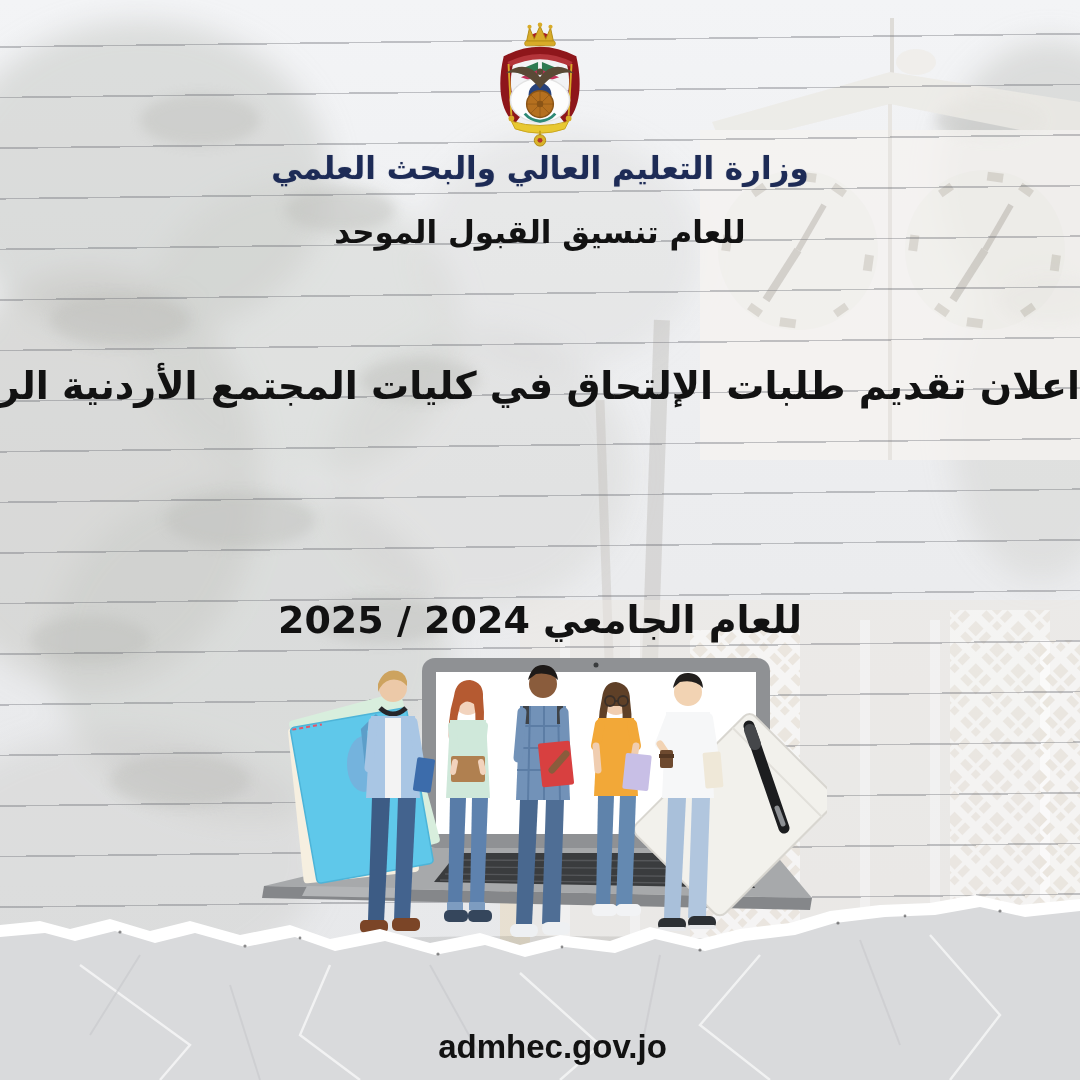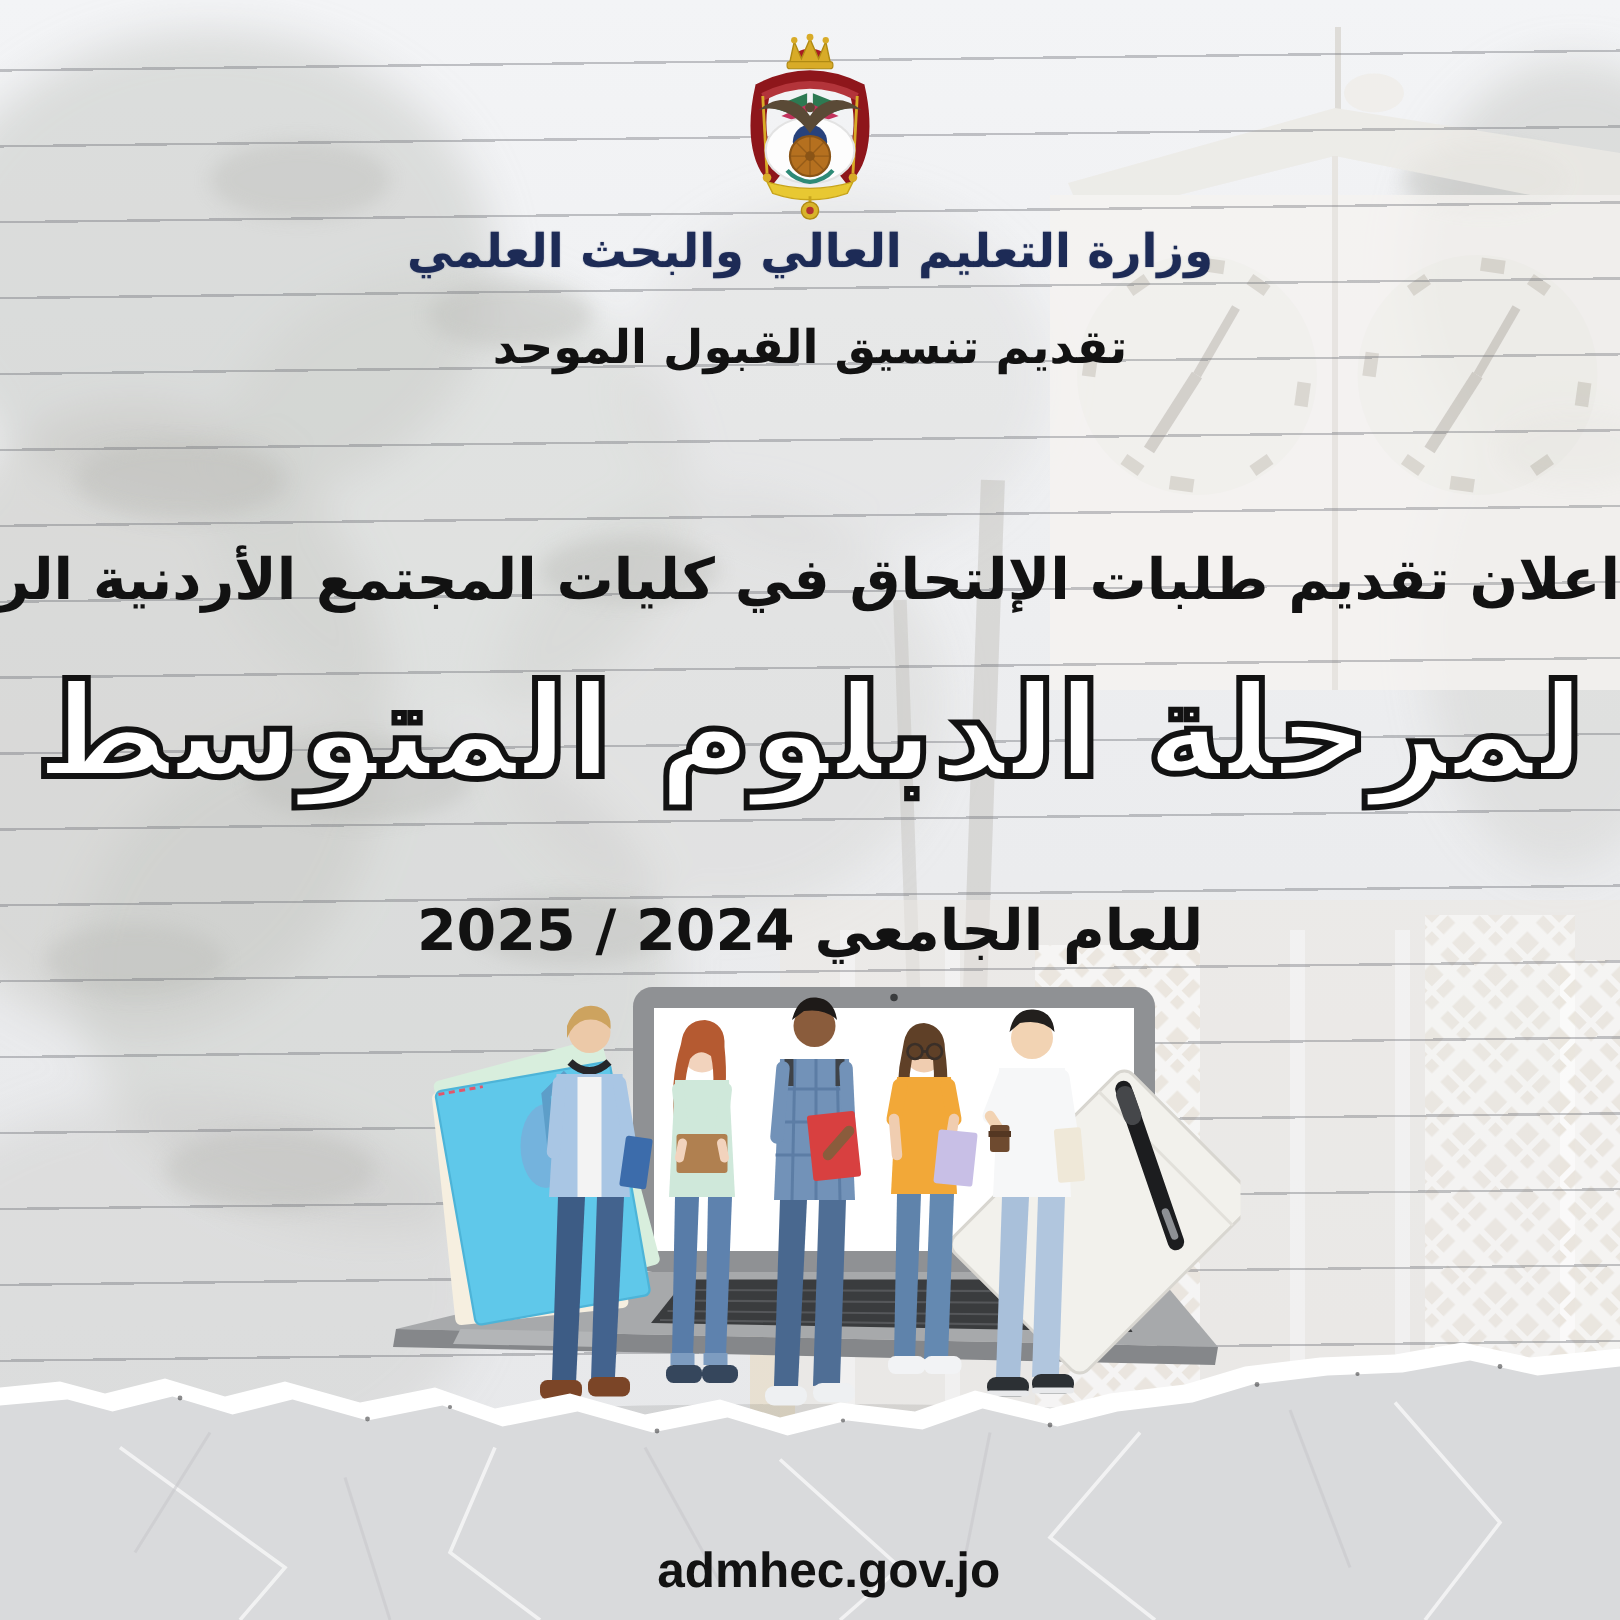--- a/index.html
+++ b/index.html
@@ -203,23 +203,22 @@
 
       <g>
         <line x1="60" y1="114" x2="60" y2="120" stroke="#c7a41c" stroke-width="2"></line>
         <circle cx="60" cy="124" r="6" fill="#d8b32a" stroke="#b08a14" stroke-width="1"></circle>
         <circle cx="60" cy="124" r="2.6" fill="#b3332f"></circle>
       </g>
     </svg>
   </div>
 
   <div class="txt calligraphy" dir="rtl">وزارة التعليم العالي والبحث العلمي</div>
-  <div class="txt unit-name" dir="rtl">تقديم تنسيق القبول الموحد</div>
+  <div class="txt unit-name" dir="rtl">للعام تنسيق القبول الموحد</div>
   <div class="txt announce" dir="rtl">اعلان تقديم طلبات الإلتحاق في كليات المجتمع الأردنية الرسمية</div>
-  <div class="txt stage-title" dir="rtl">لمرحلة الدبلوم المتوسط</div>
   <div class="txt year-line" dir="rtl">للعام الجامعي 2024 / 2025</div>
 
   <div class="collage">
     <svg width="575" height="318" viewBox="0 0 575 318">
 
       <ellipse cx="290" cy="301" rx="268" ry="11" fill="rgba(0,0,0,0.09)"></ellipse>
 
       <g>
         <rect x="170" y="12" width="348" height="190" rx="13" fill="#8f9194"></rect>
         <rect x="184" y="26" width="320" height="162" fill="#ffffff"></rect>

